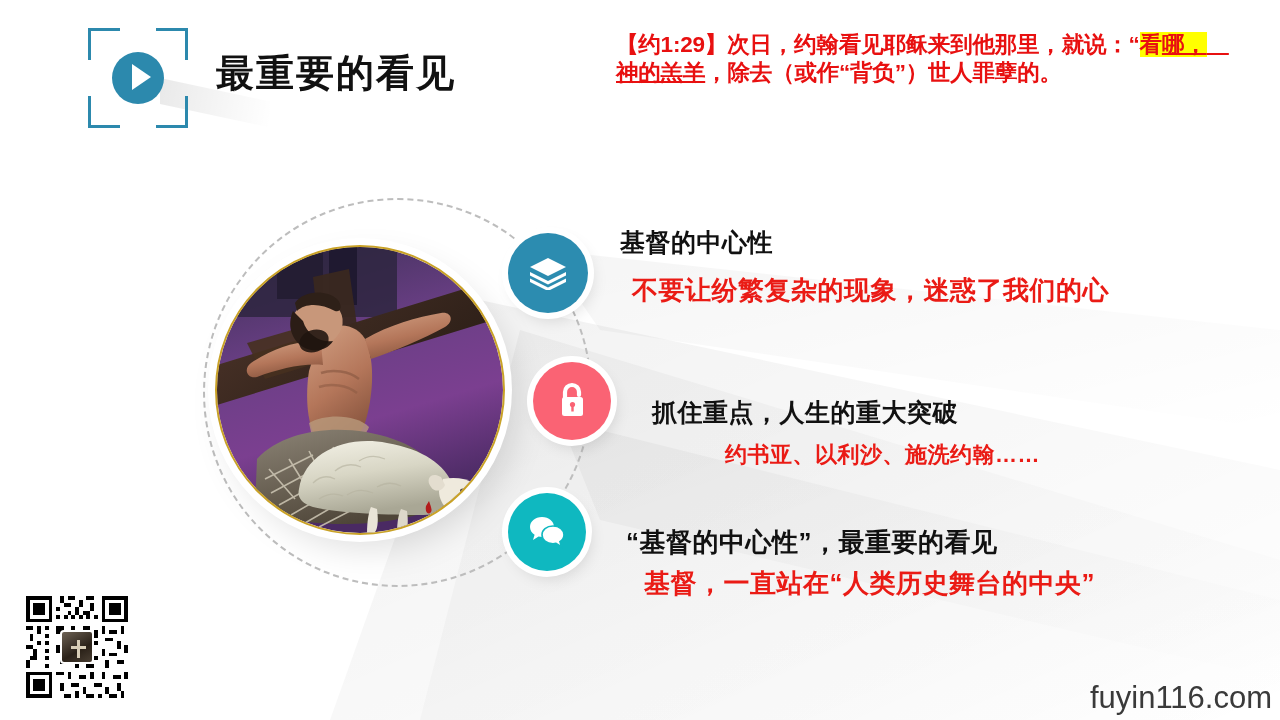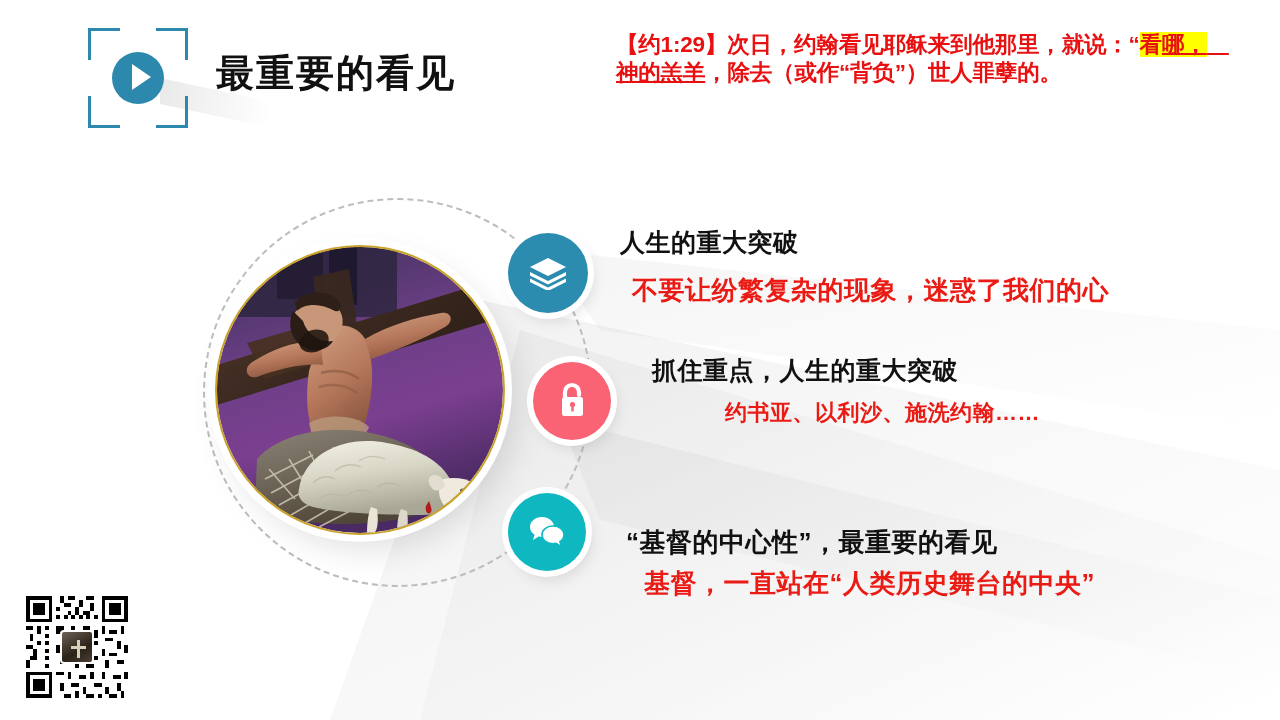--- a/index.html
+++ b/index.html
@@ -173,21 +173,21 @@
     font-size: 25px;
     font-weight: bold;
     color: #ea1b15;
     letter-spacing: 0.5px;
   }
 
   #block1 { left: 620px; top: 226px; }
   #block1 .blk-head { font-size: 25px; }
   #block1 .blk-red  { font-size: 26px; margin-top: 14px; margin-left: 12px; }
 
-  #block2 { left: 620px; top: 354px; }
+  #block2 { left: 620px; top: 396px; }
   #block2 .blk-head { font-size: 25px; margin-left: 32px; }
   #block2 .r1 { font-size: 22px; margin-top: 11px; margin-left: 105px; }
   #block2 .r2 { font-size: 26px; margin-top: 6px;  margin-left: 155px; }
 
   #block3 { left: 626px; top: 525px; }
   #block3 .blk-head { font-size: 26px; }
   #block3 .r1 { font-size: 26px; margin-top: 8px; margin-left: 18px; }
   #block3 .r2 { font-size: 26px; margin-top: 6px; margin-left: 18px; }
   #block3 .r3 { font-size: 26px; margin-top: 6px; margin-left: 18px; }
 
@@ -394,21 +394,21 @@
   </div>
 
   <div class="bubble bubble-3">
     <svg width="36" height="34" viewBox="0 0 36 34">
       <path d="M13,2 C6,2 1,6.5 1,12 C1,15.2 2.8,18 5.6,19.8 L4,25 L9.6,21.6 C10.7,21.85 11.8,22 13,22 C20,22 25,17.5 25,12 C25,6.5 20,2 13,2 Z" fill="#ffffff"></path>
       <path d="M24,11 C30.6,11 35,15 35,19.8 C35,22.6 33.4,25.1 30.9,26.7 L32.4,31.6 L27,28.4 C26,28.6 25,28.7 24,28.7 C17.4,28.7 13,24.7 13,19.8 C13,15 17.4,11 24,11 Z" fill="#ffffff" stroke="#0fb8c0" stroke-width="1.6"></path>
     </svg>
   </div>
 
   <div class="block" id="block1">
-    <div class="ln blk-head">人生的重大突破</div>
+    <div class="ln blk-head">基督的中心性</div>
     <div class="ln blk-red">不要让纷繁复杂的现象，迷惑了我们的心</div>
   </div>
 
   <div class="block" id="block2">
     <div class="ln blk-head">抓住重点，人生的重大突破</div>
     <div class="ln blk-red r1">约书亚、以利沙、施洗约翰……</div>
   </div>
 
   <div class="block" id="block3">
     <div class="ln blk-head">“基督的中心性”，最重要的看见</div>
@@ -513,14 +513,15 @@
           <rect x="23" y="27" width="2" height="1"></rect>
         <rect x="26" y="26" width="1" height="2"></rect>
       </g>
     </svg>
     <div class="qr-center">
       <div class="qr-cross-v"></div>
       <div class="qr-cross-h"></div>
     </div>
   </div>
 
+  <div class="watermark">fuyin116.com</div>
 
 </div>
 
 </body></html>

